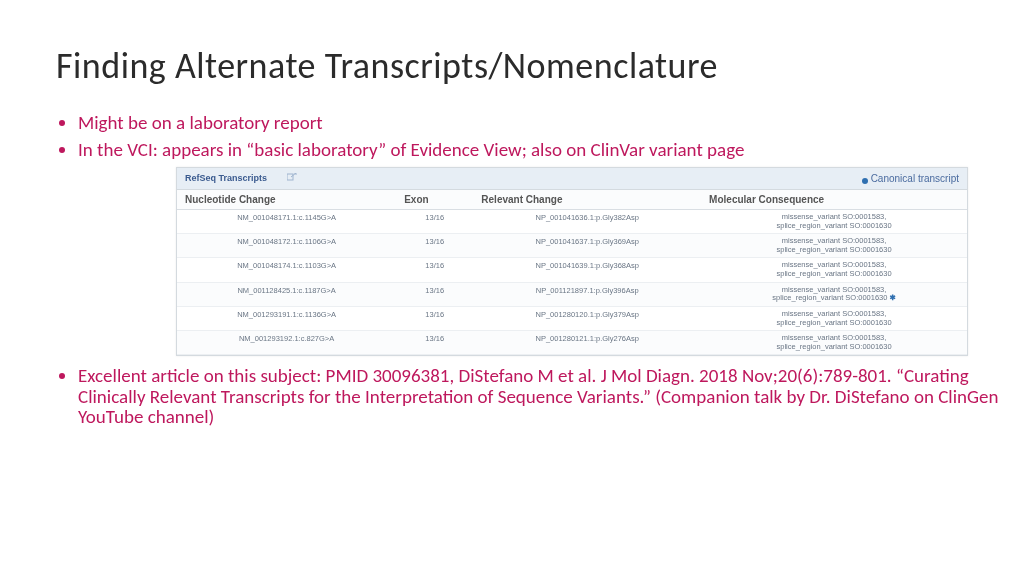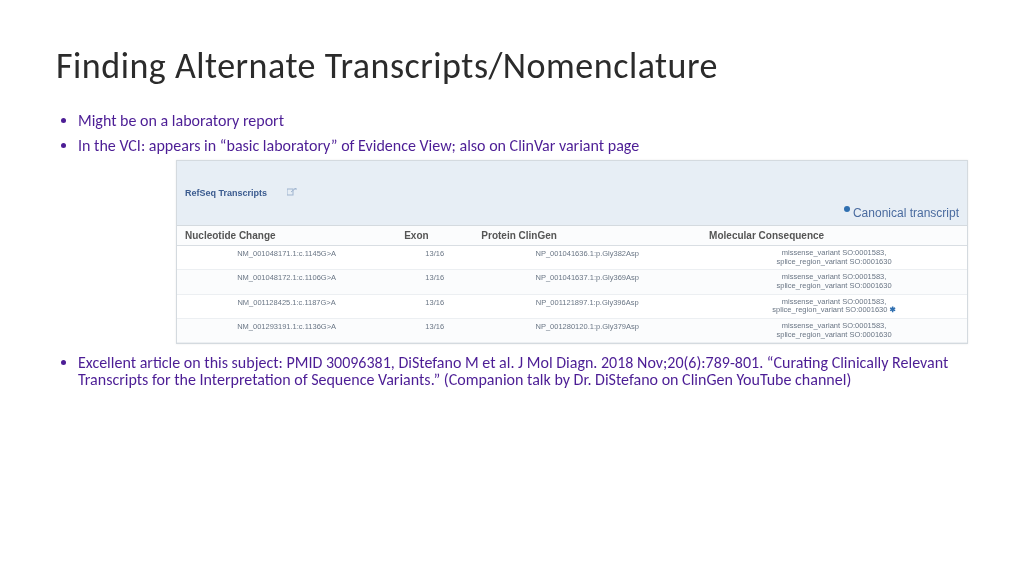--- a/index.html
+++ b/index.html
@@ -22,23 +22,23 @@
   h1.title {
     font-size: 36px;
     font-weight: 400;
     margin: 0 0 24px 0;
     color: #2b2b2b;
     letter-spacing: 0.5px;
   }
   ul.bullets {
     margin: 0 0 0 4px;
     padding: 0 0 0 18px;
-    font-size: 16px;
+    font-size: 19px;
     line-height: 1.18;
-    color: #4c1d95;
+    color: #be185d;
   }
   ul.bullets > li {
     margin: 0 0 6px 0;
   }
   ul.bullets > li.tight { line-height: 1.08; }
   .table-wrap {
     margin: 6px 0 10px 120px;
     width: 790px;
     border: 1px solid #d4dadf;
     font-size: 8px;
@@ -57,25 +57,24 @@
   .tbl-header-left {
     color: #3b5b8f;
     font-weight: 700;
     font-size: 9px;
     display: flex;
     align-items: center;
     gap: 20px;
   }
   .tbl-header-right {
     color: #4a6b9f;
-    font-size: 12px;
+    font-size: 10px;
     display:flex;
-    align-items:flex-start;
+    align-items:flex-end;
     gap:3px;
-    margin-top:40px;
   }
   .tbl-header-right::before{
     content:"";
     display:inline-block;
     width:6px;height:6px;border-radius:50%;
     background:#2f6fb0;
   }
   table {
     width: 100%;
     border-collapse: collapse;
@@ -132,21 +131,21 @@
       </div>
       <div class="tbl-header-right">
         <span>Canonical transcript</span>
       </div>
     </div>
     <table>
       <thead>
         <tr>
           <th>Nucleotide Change</th>
           <th>Exon</th>
-          <th>Protein ClinGen</th>
+          <th>Relevant Change</th>
           <th>Molecular Consequence</th>
         </tr>
       </thead>
       <tbody id="tbody">
           <tr>
             <td>NM_001048171.1:c.1145G&gt;A</td>
             <td>13/16</td>
             <td>NP_001041636.1:p.Gly382Asp</td>
             <td>
               <span class="mc-line">missense_variant SO:0001583,</span>
@@ -156,32 +155,50 @@
           <tr>
             <td>NM_001048172.1:c.1106G&gt;A</td>
             <td>13/16</td>
             <td>NP_001041637.1:p.Gly369Asp</td>
             <td>
               <span class="mc-line">missense_variant SO:0001583,</span>
               <span class="mc-line">splice_region_variant SO:0001630</span>
             </td>
           </tr>
           <tr>
+            <td>NM_001048174.1:c.1103G&gt;A</td>
+            <td>13/16</td>
+            <td>NP_001041639.1:p.Gly368Asp</td>
+            <td>
+              <span class="mc-line">missense_variant SO:0001583,</span>
+              <span class="mc-line">splice_region_variant SO:0001630</span>
+            </td>
+          </tr>
+          <tr>
             <td>NM_001128425.1:c.1187G&gt;A</td>
             <td>13/16</td>
             <td>NP_001121897.1:p.Gly396Asp</td>
             <td>
               <span class="mc-line">missense_variant SO:0001583,</span>
               <span class="mc-line">splice_region_variant SO:0001630<span class="canonical-star">✱</span></span>
             </td>
           </tr>
           <tr>
             <td>NM_001293191.1:c.1136G&gt;A</td>
             <td>13/16</td>
             <td>NP_001280120.1:p.Gly379Asp</td>
+            <td>
+              <span class="mc-line">missense_variant SO:0001583,</span>
+              <span class="mc-line">splice_region_variant SO:0001630</span>
+            </td>
+          </tr>
+          <tr>
+            <td>NM_001293192.1:c.827G&gt;A</td>
+            <td>13/16</td>
+            <td>NP_001280121.1:p.Gly276Asp</td>
             <td>
               <span class="mc-line">missense_variant SO:0001583,</span>
               <span class="mc-line">splice_region_variant SO:0001630</span>
             </td>
           </tr>
         </tbody>
     </table>
   </div>
 
   <ul class="bullets">

